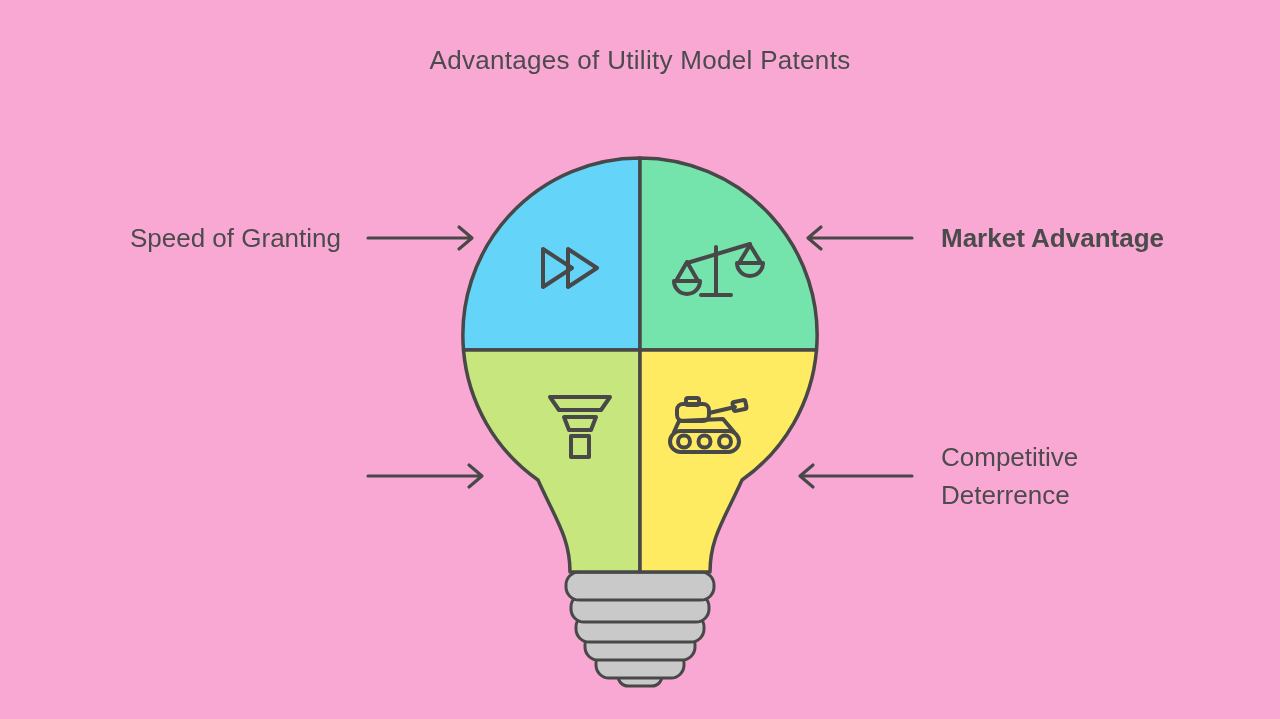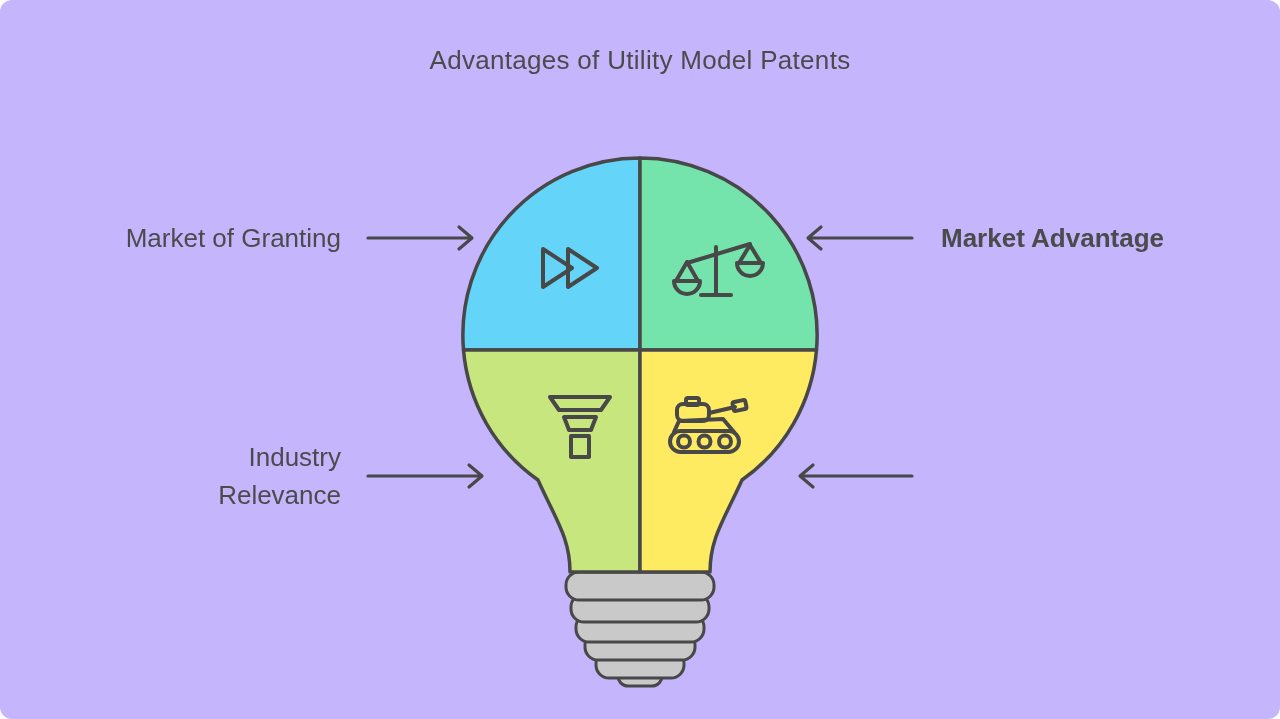--- a/index.html
+++ b/index.html
@@ -5,23 +5,22 @@
   html, body {
     margin: 0;
     padding: 0;
     background: #ffffff;
     font-family: "Liberation Sans", "DejaVu Sans", sans-serif;
   }
   .canvas {
     position: relative;
     width: 1280px;
     height: 719px;
-    background: #c4b5fd;
+    background: #f9a8d4;
     overflow: hidden;
-    border-radius: 12px;
   }
   .diagram-title {
     position: absolute;
     left: 0;
     right: 0;
     top: 45px;
     text-align: center;
     font-size: 26px;
     font-weight: 500;
     letter-spacing: 0.3px;
@@ -69,26 +68,26 @@
     stroke-linejoin: round;
   }
 </style>
 </head>
 <body>
 
 <div class="canvas">
 
   <div class="diagram-title">Advantages of Utility Model Patents</div>
 
-  <div id="label-speed" class="label right-align nowrap">Market of Granting</div>
+  <div id="label-speed" class="label right-align nowrap">Speed of Granting</div>
 
   <div id="label-market" class="label left-align nowrap">Market Advantage</div>
 
-  <div id="label-industry" class="label right-align">Industry Relevance</div>
 
+  <div id="label-competitive" class="label left-align">Competitive Deterrence</div>
 
   <svg class="scene" width="1280" height="719" viewBox="0 0 1280 719">
 
     <g>
 
       <g>
         <rect class="band" x="618" y="666" width="44" height="20" rx="10" fill="#C9C9C9"></rect>
         <rect class="band" x="596" y="650" width="88" height="28" rx="13" fill="#C9C9C9"></rect>
         <rect class="band" x="585" y="632" width="110" height="28" rx="13" fill="#C9C9C9"></rect>
         <rect class="band" x="576" y="614" width="128" height="28" rx="13" fill="#C9C9C9"></rect>

